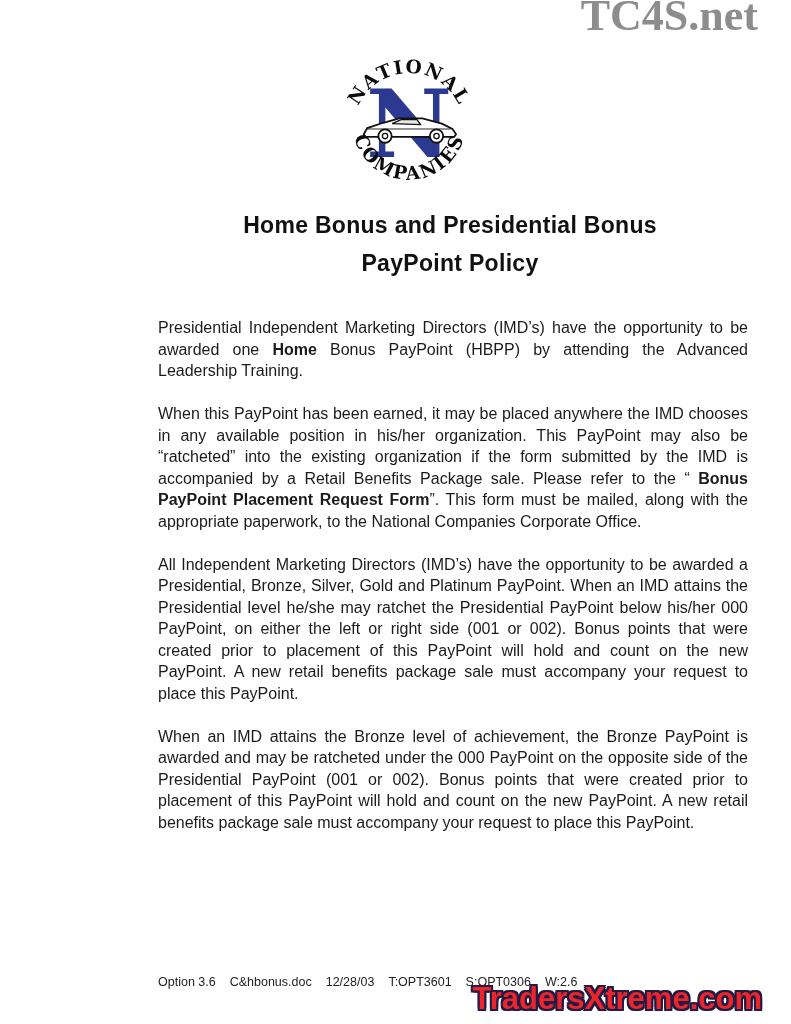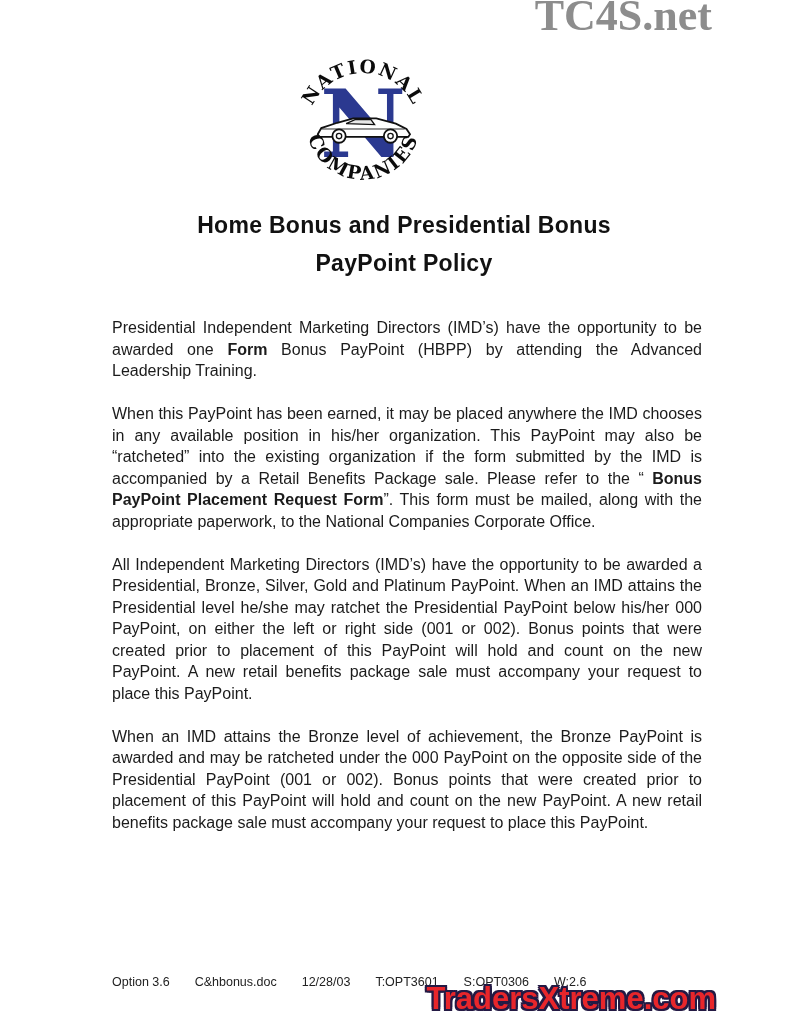--- a/index.html
+++ b/index.html
@@ -1,18 +1,18 @@
 <!DOCTYPE html>
 <html style="--monogram_blue: #2b3990; --wm_gray: #8d8d8d; --wm_red: #c3201c; --wm_red_bottom: #e8262b;"><head>
 <meta charset="utf-8">
 <style>
   html,body { margin:0; padding:0; background:#ffffff; }
   .page {
     position:relative; width:726px; height:1024px; background:#ffffff;
-    font-family:"Liberation Sans", sans-serif; color:#1b1b1b; overflow:hidden;
+    font-family:"Liberation Sans", sans-serif; color:#1b1b1b; overflow:hidden;margin-left:46px;
   }
 
   
   .wm-top-right {
     position:absolute; top:-10px; right:14px;
     font-family:"Liberation Serif", serif; font-weight:bold;
     font-size:44px; color:var(--wm_gray,#8d8d8d); letter-spacing:0px;
   }
   .wm-center {
     position:absolute; top:487px; left:50%; transform:translateX(-50%);
@@ -49,21 +49,21 @@
   .body-text {
     position:absolute; top:317px; left:112px; width:590px;
     font-size:16px; line-height:21.5px; text-align:justify; color:#1b1b1b;
   }
   .body-text p { margin:0 0 21.5px 0; }
   .body-text b { font-weight:bold; }
 
   
   .footer {
     position:absolute; top:975px; left:112px;
-    display:flex; gap:25px; font-size:12.5px; color:#222; white-space:nowrap;
+    display:flex; gap:14px; font-size:12.5px; color:#222; white-space:nowrap;
   }
 </style>
 </head>
 <body>
 
 <div class="page">
 
   <div class="wm-top-right">TC4S.net</div>
 
   <div class="logo">
@@ -92,21 +92,21 @@
       </text>
     </svg>
   </div>
 
   <div class="title">
     <div>Home Bonus and Presidential Bonus</div>
     <div>PayPoint Policy</div>
   </div>
 
   <div class="body-text">
-    <p><span>Presidential Independent Marketing Directors (IMD’s) have the opportunity to be awarded one </span><b>Form</b><span> Bonus PayPoint (HBPP) by attending the Advanced Leadership Training.</span></p>
+    <p><span>Presidential Independent Marketing Directors (IMD’s) have the opportunity to be awarded one </span><b>Home</b><span> Bonus PayPoint (HBPP) by attending the Advanced Leadership Training.</span></p>
     <p><span>When this PayPoint has been earned, it may be placed anywhere the IMD chooses in any available position in his/her organization.  This PayPoint may also be “ratcheted” into the existing organization if the form submitted by the IMD is accompanied by a Retail Benefits Package sale.  Please refer to the “ </span><b>Bonus PayPoint Placement Request Form</b><span>”.  This form must be mailed, along with the appropriate paperwork, to the National Companies Corporate Office.</span></p>
     <p><span>All Independent Marketing Directors (IMD’s) have the opportunity to be awarded a Presidential, Bronze, Silver, Gold and Platinum PayPoint. When an IMD attains the Presidential level he/she may ratchet the Presidential PayPoint below his/her 000 PayPoint, on either the left or right side (001 or 002).  Bonus points that were created prior to placement of this PayPoint will hold and count on the new PayPoint.   A new retail benefits package sale must accompany your request to place this PayPoint.</span></p>
     <p><span>When an IMD attains the Bronze level of achievement, the Bronze PayPoint is awarded and may be ratcheted under the 000 PayPoint on the opposite side of the Presidential PayPoint (001 or 002).  Bonus points that were created prior to placement of this PayPoint will hold and count on the new PayPoint.   A new retail benefits package sale must accompany your request to place this PayPoint.</span></p>
   </div>
 
 
   <div class="footer">
     <span>Option 3.6</span>
     <span>C&amp;hbonus.doc</span>
     <span>12/28/03</span>

